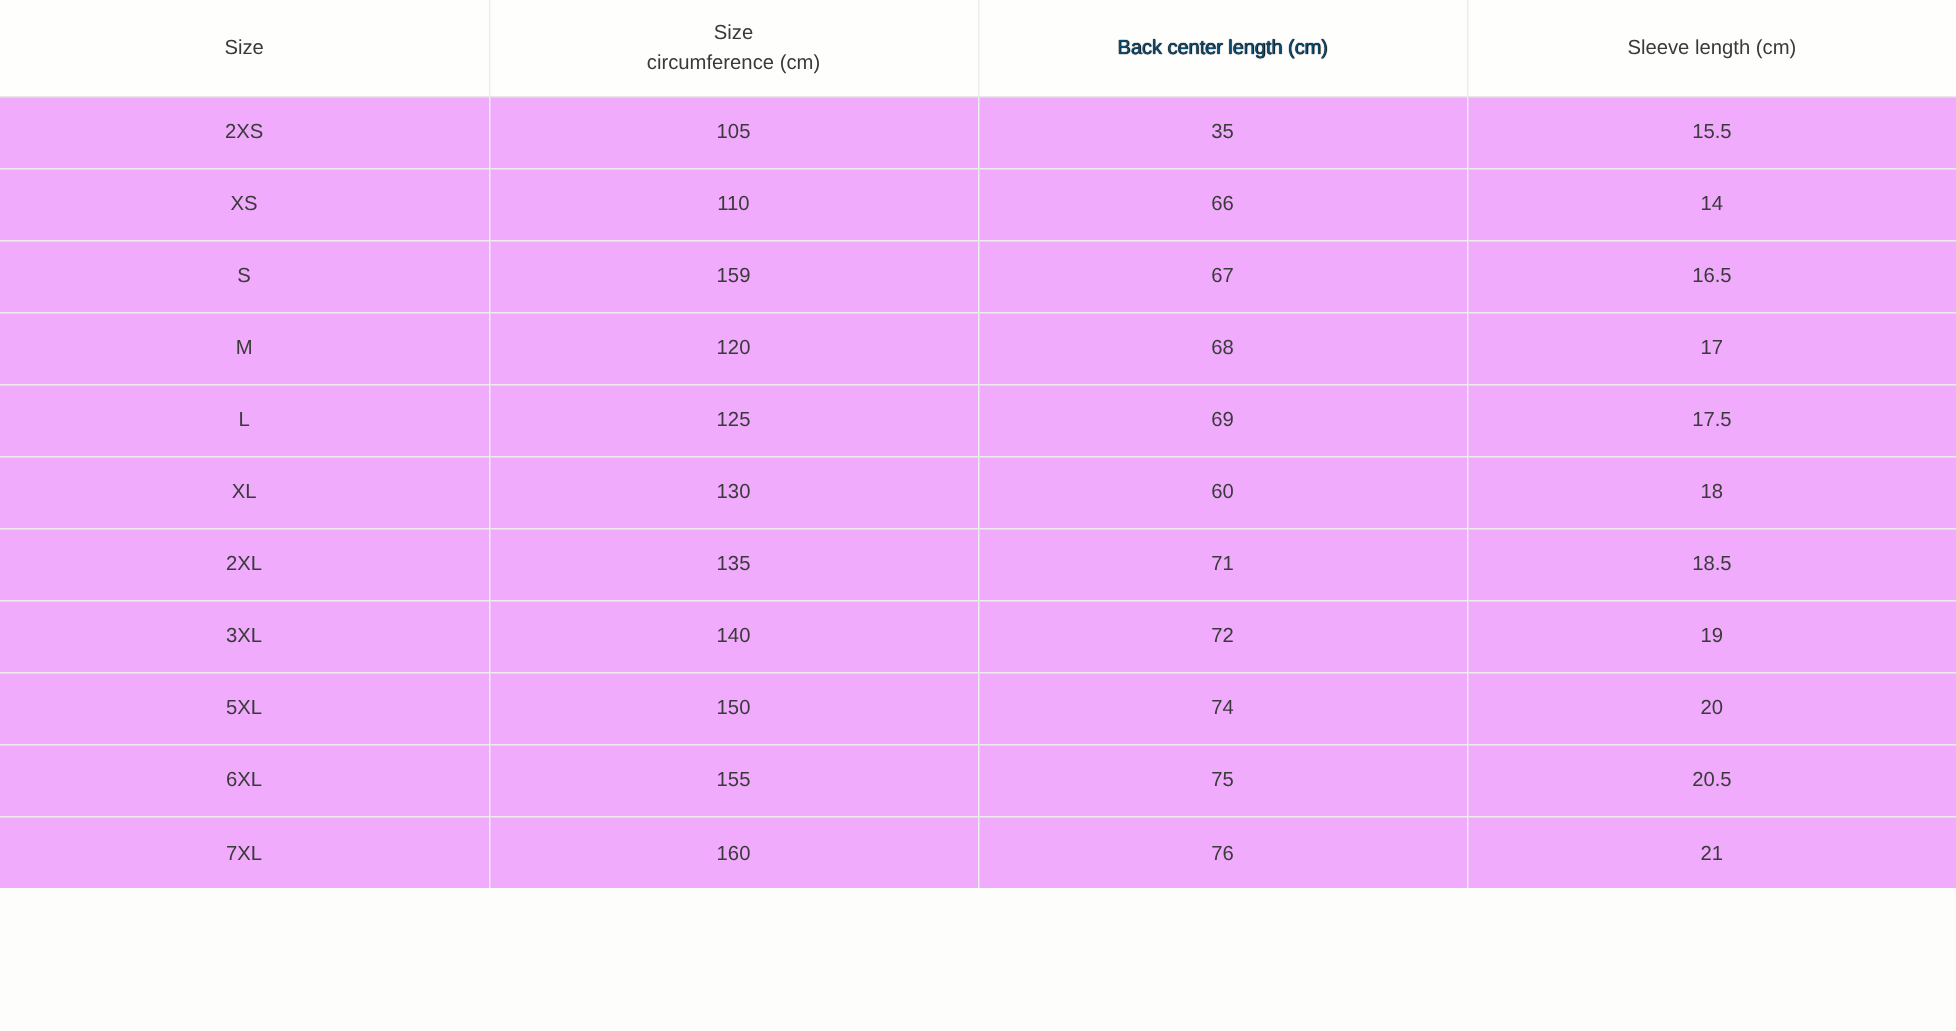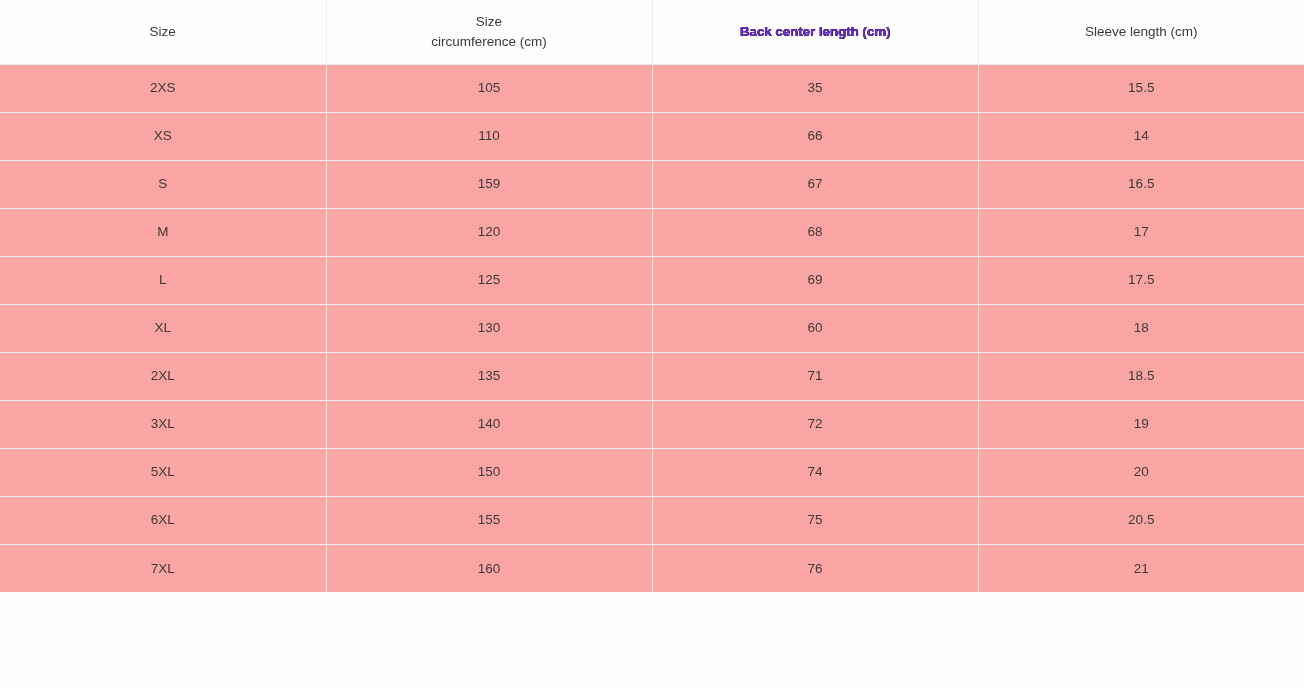--- a/index.html
+++ b/index.html
@@ -35,36 +35,36 @@
     line-height: 1.45;
     color: #3a3a3a;
     background: #fefefd;
     border-bottom: 1px solid #e8e8e8;
     border-right: 1px solid #ededed;
   }
   #size-chart-table thead th:last-child { border-right: none; }
 
   
   #size-chart-table thead th.th-emph {
-    font-weight: 700;
-    color: #6d28d9;
+    font-weight: 400;
+    color: #0c4a6e;
     letter-spacing: -0.1px;
     text-shadow: 0 0 0.6px #000, 0.35px 0 0.6px #000;
   }
 
   #size-chart-table tbody td {
     height: 48px;
     box-sizing: border-box;
     padding: 0 8px;
     text-align: center;
     vertical-align: middle;
     font-size: 13.5px;
     font-weight: 400;
     color: #3a3a3a;
-    background: #fca5a5;
+    background: #f0abfc;
     border-bottom: 1px solid #ededed;
     border-right: 1px solid #ededed;
   }
   #size-chart-table tbody td:last-child { border-right: none; }
 
   #size-chart-table tbody tr:last-child td { border-bottom: none; }
 
   .cell-inner {
     display: block;
     line-height: 1;

